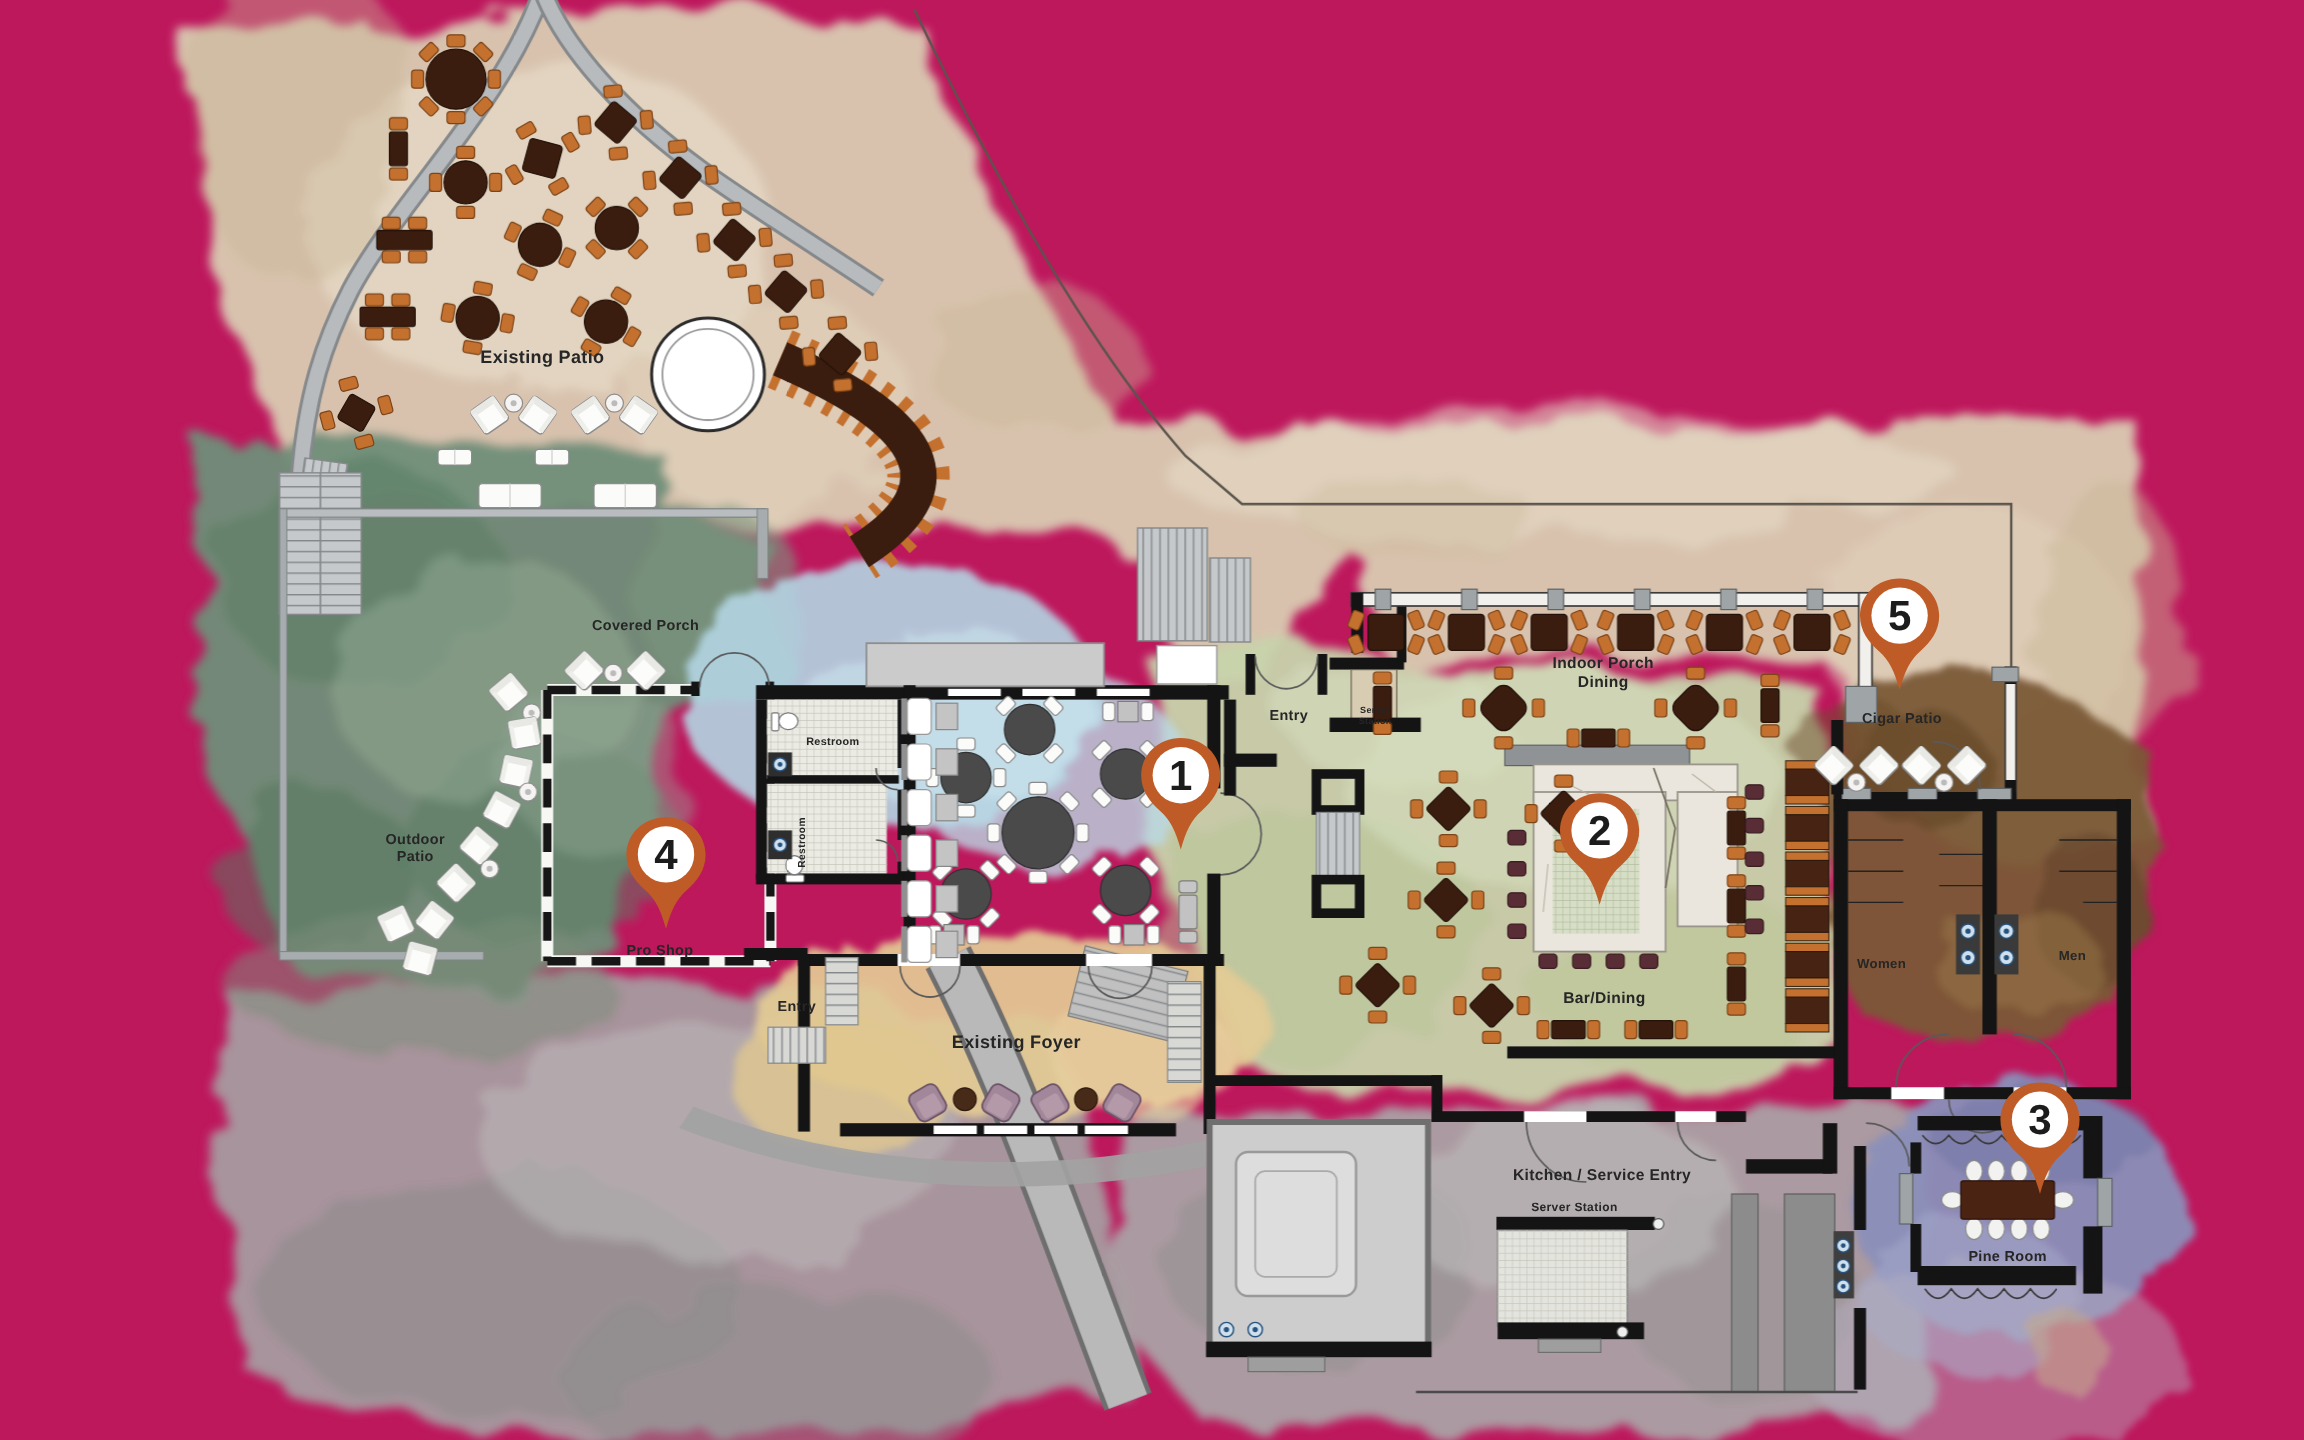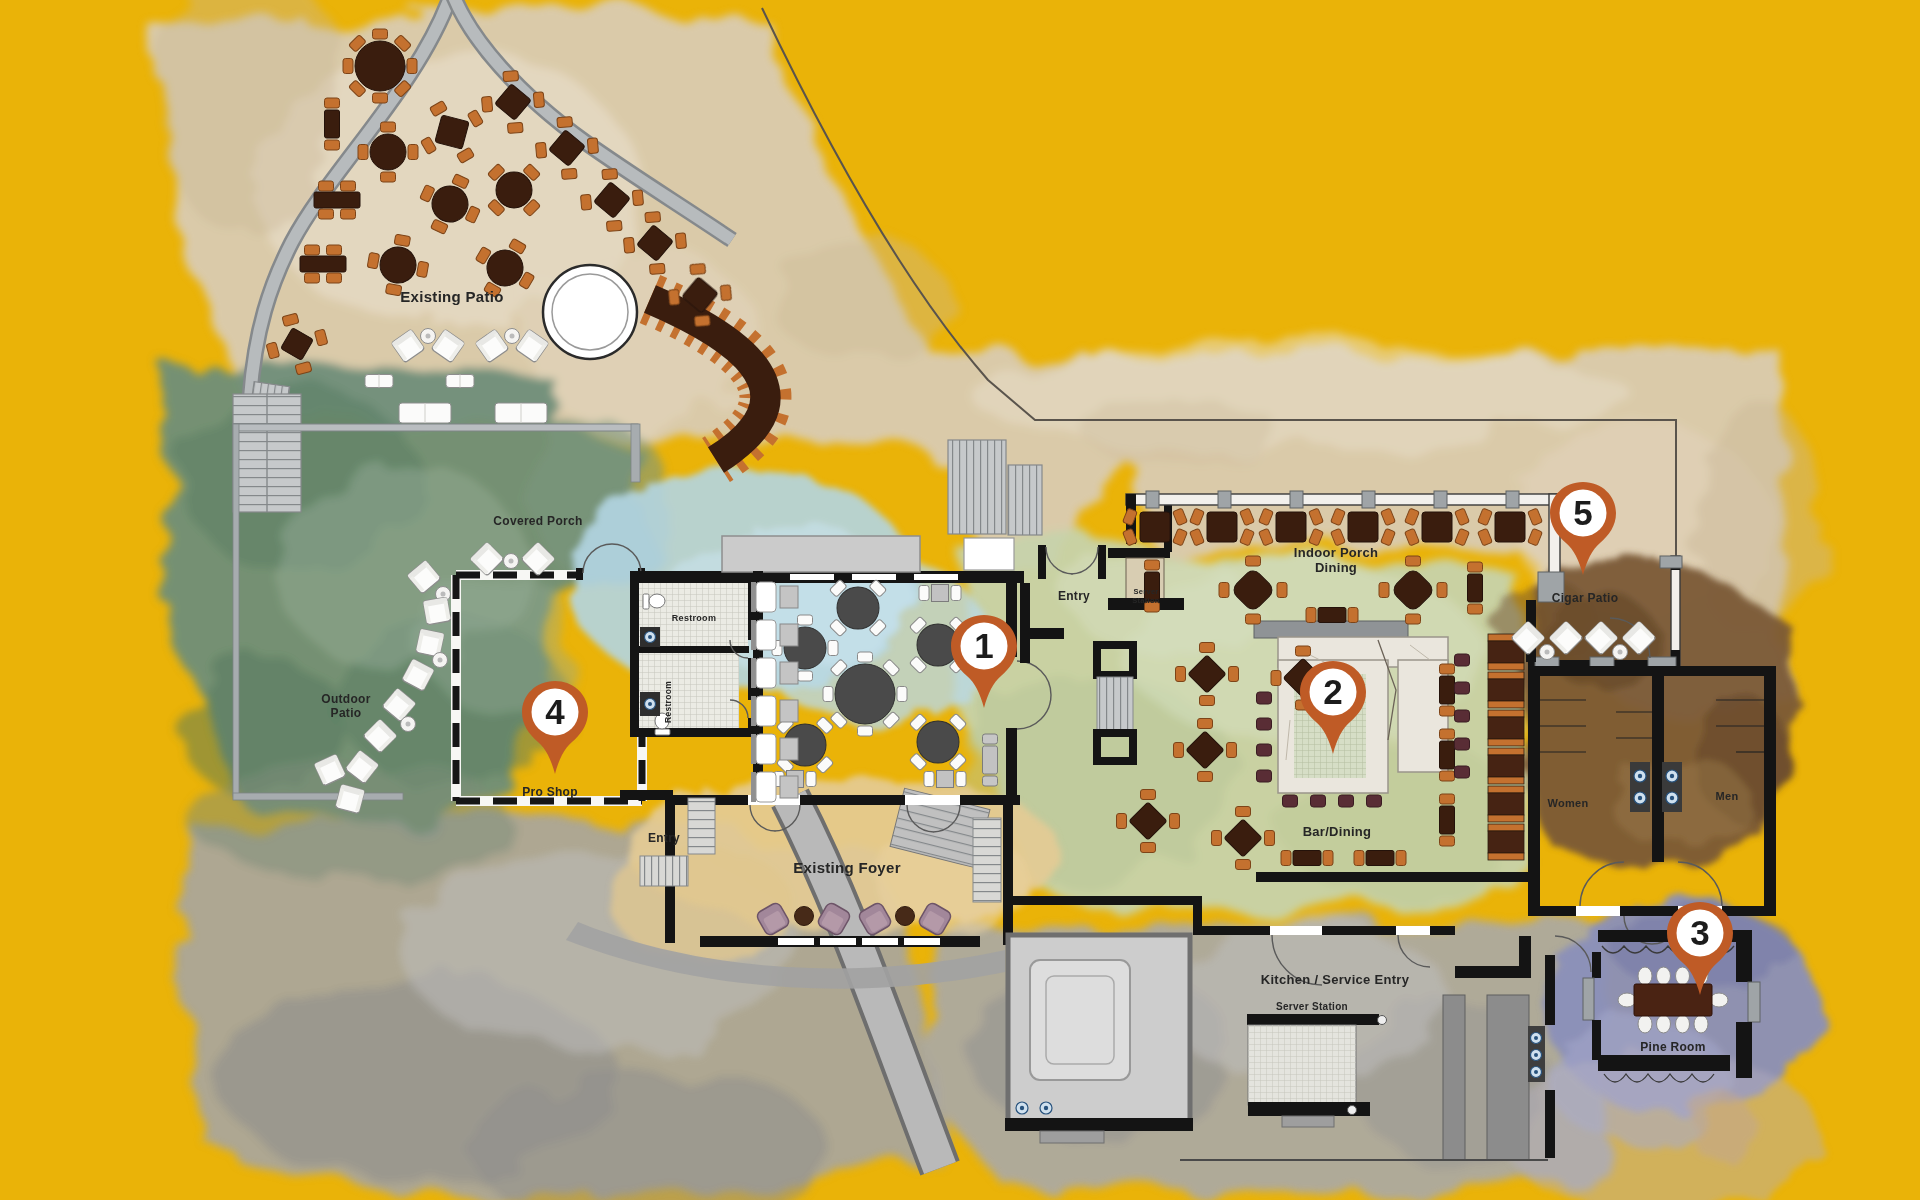--- a/index.html
+++ b/index.html
@@ -1,16 +1,16 @@
 <!DOCTYPE html>
 <html><head>
 <meta charset="utf-8">
 <style>
   html,body{margin:0;padding:0;background:#fff;}
-  #canvas{position:relative;width:1920px;height:1200px;background:#eab308;overflow:hidden;
+  #canvas{position:relative;width:1920px;height:1200px;background:#be185d;overflow:hidden;
           font-family:"Liberation Sans",sans-serif;text-align:center;}
   #plan-svg{position:absolute;left:0;top:0;}
   .plan-label{fill:#262626;font-weight:700;text-anchor:middle;letter-spacing:.3px;}
   .ch-o{fill:#c4712f;stroke:#7d4418;stroke-width:1;}
   .ch-w{fill:#fbfbfa;stroke:#8a8a8a;stroke-width:1;}
   .ch-g{fill:#c6c6c6;stroke:#7c7c7c;stroke-width:1;}
   .tb-o{fill:#3a1d0e;stroke:#24120a;stroke-width:1;}
   .tb-w{fill:#4a4a4a;stroke:#303030;stroke-width:1;}
   .tb-g{fill:#c2c2c2;stroke:#7c7c7c;stroke-width:1;}
   .marker{position:absolute;width:76px;height:100px;cursor:pointer;}

